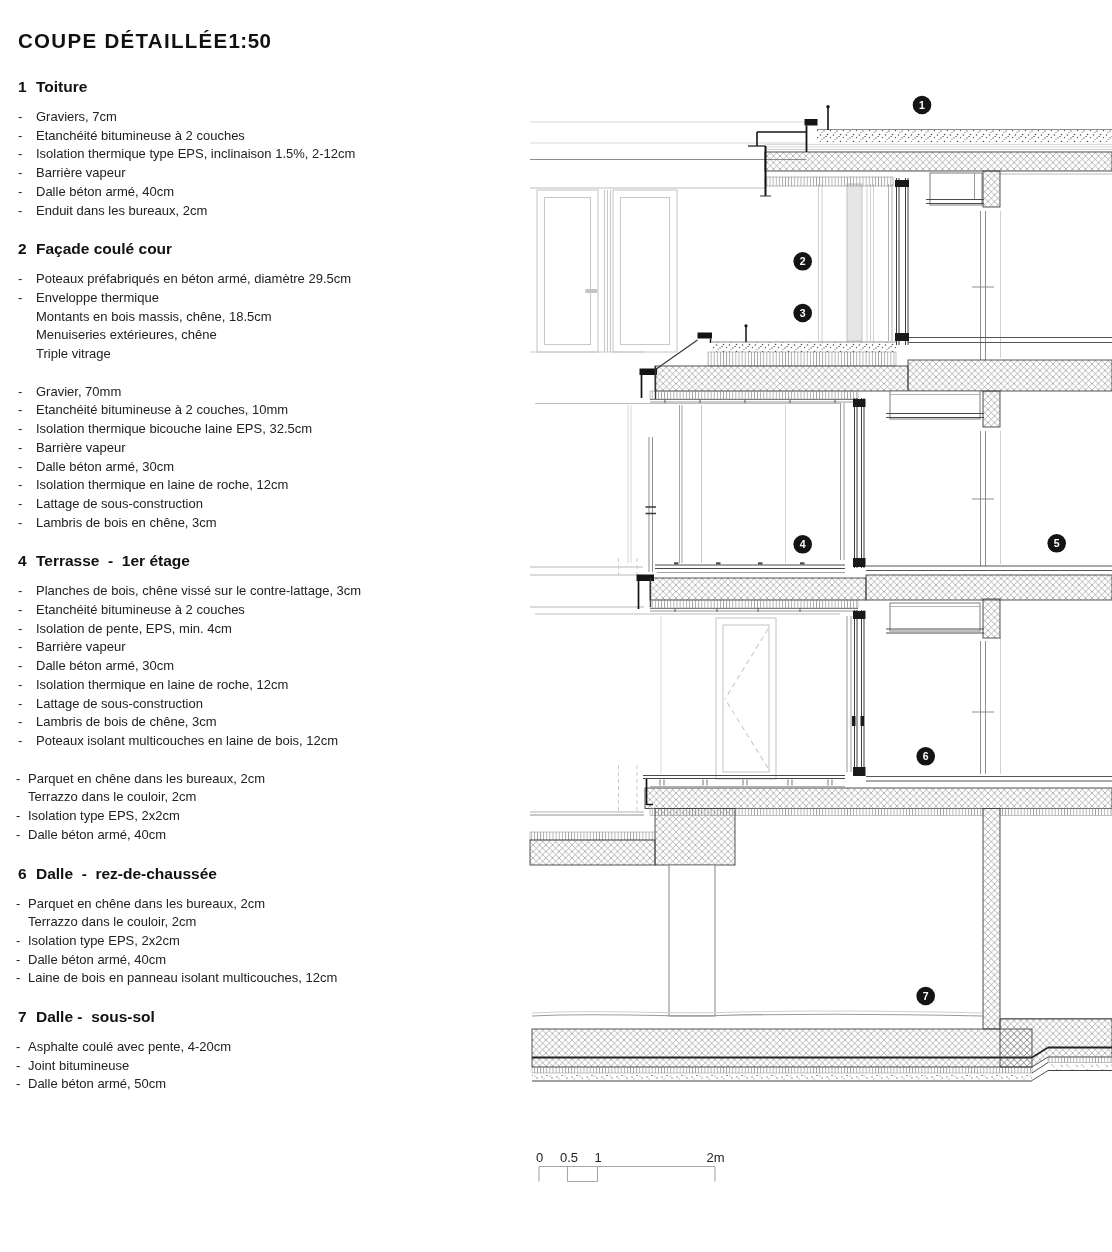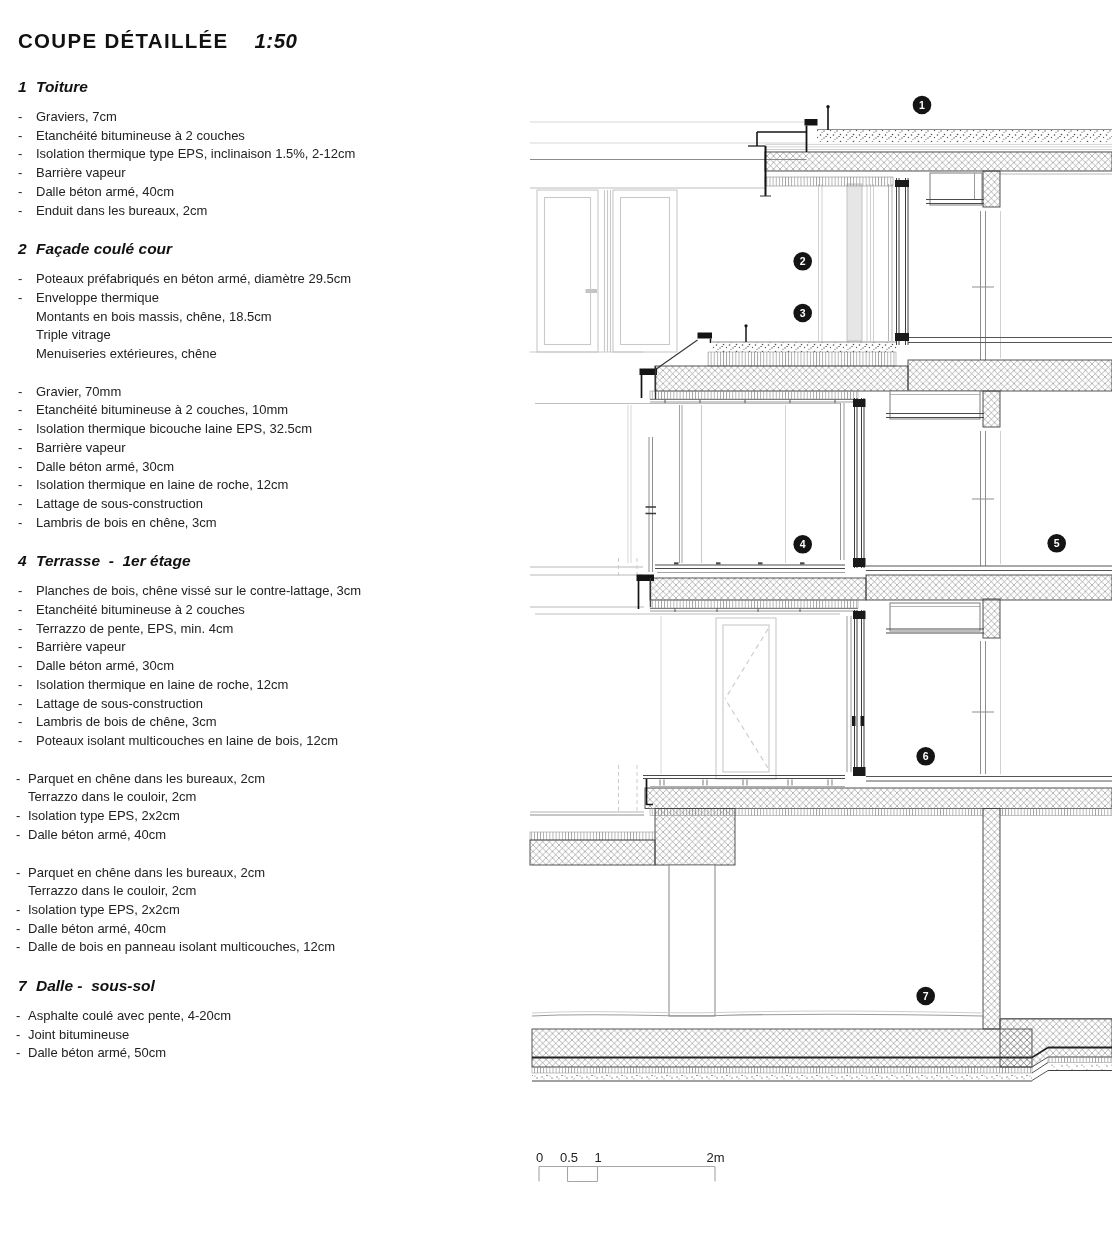--- a/index.html
+++ b/index.html
@@ -1,22 +1,22 @@
 <!DOCTYPE html>
 <html><head>
 <meta charset="utf-8">
 <style>
   html,body{margin:0;padding:0;background:#ffffff;}
   body{width:1112px;height:1252px;position:relative;overflow:hidden;
        font-family:"Liberation Sans", sans-serif;color:#1c1c1c;}
   .legend{position:absolute;left:18px;top:30px;width:505px;}
   .title{font-size:20.5px;font-weight:700;letter-spacing:1.3px;line-height:22px;margin:0 0 25px 0;color:#111;}
-  .title .scale{margin-left:26px;letter-spacing:.5px;font-style:italic;}
+  .title .scale{letter-spacing:.5px;}
   .sec{margin:0 0 19px 0;}
-  .sec-h{font-size:15.5px;font-weight:700;line-height:20px;margin:0 0 11px 0;color:#111;font-style:italic;}
+  .sec-h{font-size:15.5px;font-weight:700;line-height:20px;margin:0 0 11px 0;color:#111;}
   .sec-h .num{display:inline-block;width:18px;}
   .sec-h .txt{white-space:pre;}
   .item{position:relative;font-size:13px;line-height:18.7px;padding-left:18px;color:#222;white-space:pre;}
   .item .dash{position:absolute;left:0;top:0;}
   .sec.tight .item{padding-left:10px;}
   .sec.tight .item .dash{left:-2px;}
   svg text{font-family:"Liberation Sans", sans-serif;}
 </style>
 </head>
 <body>
@@ -31,57 +31,58 @@
         <div class="item"><span class="dash">-</span><span>Isolation thermique type EPS, inclinaison 1.5%, 2-12cm</span></div>
         <div class="item"><span class="dash">-</span><span>Barrière vapeur</span></div>
         <div class="item"><span class="dash">-</span><span>Dalle béton armé, 40cm</span></div>
         <div class="item"><span class="dash">-</span><span>Enduit dans les bureaux, 2cm</span></div>
       </div>
       <div class="sec wide">
         <div class="sec-h"><span class="num">2</span><span class="txt">Façade coulé cour</span></div>
         <div class="item"><span class="dash">-</span><span>Poteaux préfabriqués en béton armé, diamètre 29.5cm</span></div>
         <div class="item"><span class="dash">-</span><span>Enveloppe thermique</span></div>
         <div class="item"><span class="dash"></span><span>Montants en bois massis, chêne, 18.5cm</span></div>
+        <div class="item"><span class="dash"></span><span>Menuiseries extérieures, chêne</span></div>
         <div class="item"><span class="dash"></span><span>Triple vitrage</span></div>
-        <div class="item"><span class="dash"></span><span>Menuiseries extérieures, chêne</span></div>
       </div>
       <div class="sec wide">
         <div class="item"><span class="dash">-</span><span>Gravier, 70mm</span></div>
         <div class="item"><span class="dash">-</span><span>Etanchéité bitumineuse à 2 couches, 10mm</span></div>
         <div class="item"><span class="dash">-</span><span>Isolation thermique bicouche laine EPS, 32.5cm</span></div>
         <div class="item"><span class="dash">-</span><span>Barrière vapeur</span></div>
         <div class="item"><span class="dash">-</span><span>Dalle béton armé, 30cm</span></div>
         <div class="item"><span class="dash">-</span><span>Isolation thermique en laine de roche, 12cm</span></div>
         <div class="item"><span class="dash">-</span><span>Lattage de sous-construction</span></div>
         <div class="item"><span class="dash">-</span><span>Lambris de bois en chêne, 3cm</span></div>
       </div>
       <div class="sec wide">
         <div class="sec-h"><span class="num">4</span><span class="txt">Terrasse  -  1er étage</span></div>
         <div class="item"><span class="dash">-</span><span>Planches de bois, chêne vissé sur le contre-lattage, 3cm</span></div>
         <div class="item"><span class="dash">-</span><span>Etanchéité bitumineuse à 2 couches</span></div>
-        <div class="item"><span class="dash">-</span><span>Terrazzo de pente, EPS, min. 4cm</span></div>
+        <div class="item"><span class="dash">-</span><span>Isolation de pente, EPS, min. 4cm</span></div>
         <div class="item"><span class="dash">-</span><span>Barrière vapeur</span></div>
         <div class="item"><span class="dash">-</span><span>Dalle béton armé, 30cm</span></div>
         <div class="item"><span class="dash">-</span><span>Isolation thermique en laine de roche, 12cm</span></div>
         <div class="item"><span class="dash">-</span><span>Lattage de sous-construction</span></div>
         <div class="item"><span class="dash">-</span><span>Lambris de bois de chêne, 3cm</span></div>
         <div class="item"><span class="dash">-</span><span>Poteaux isolant multicouches en laine de bois, 12cm</span></div>
       </div>
       <div class="sec tight">
         <div class="item"><span class="dash">-</span><span>Parquet en chêne dans les bureaux, 2cm</span></div>
         <div class="item"><span class="dash"></span><span>Terrazzo dans le couloir, 2cm</span></div>
         <div class="item"><span class="dash">-</span><span>Isolation type EPS, 2x2cm</span></div>
         <div class="item"><span class="dash">-</span><span>Dalle béton armé, 40cm</span></div>
       </div>
       <div class="sec tight">
+        <div class="sec-h"><span class="num">6</span><span class="txt">Dalle  -  rez-de-chaussée</span></div>
         <div class="item"><span class="dash">-</span><span>Parquet en chêne dans les bureaux, 2cm</span></div>
         <div class="item"><span class="dash"></span><span>Terrazzo dans le couloir, 2cm</span></div>
         <div class="item"><span class="dash">-</span><span>Isolation type EPS, 2x2cm</span></div>
         <div class="item"><span class="dash">-</span><span>Dalle béton armé, 40cm</span></div>
-        <div class="item"><span class="dash">-</span><span>Dalle de bois en panneau isolant multicouches, 12cm</span></div>
+        <div class="item"><span class="dash">-</span><span>Laine de bois en panneau isolant multicouches, 12cm</span></div>
       </div>
       <div class="sec tight">
         <div class="sec-h"><span class="num">7</span><span class="txt">Dalle -  sous-sol</span></div>
         <div class="item"><span class="dash">-</span><span>Asphalte coulé avec pente, 4-20cm</span></div>
         <div class="item"><span class="dash">-</span><span>Joint bitumineuse</span></div>
         <div class="item"><span class="dash">-</span><span>Dalle béton armé, 50cm</span></div>
       </div>
     </div>
 </div>
 

